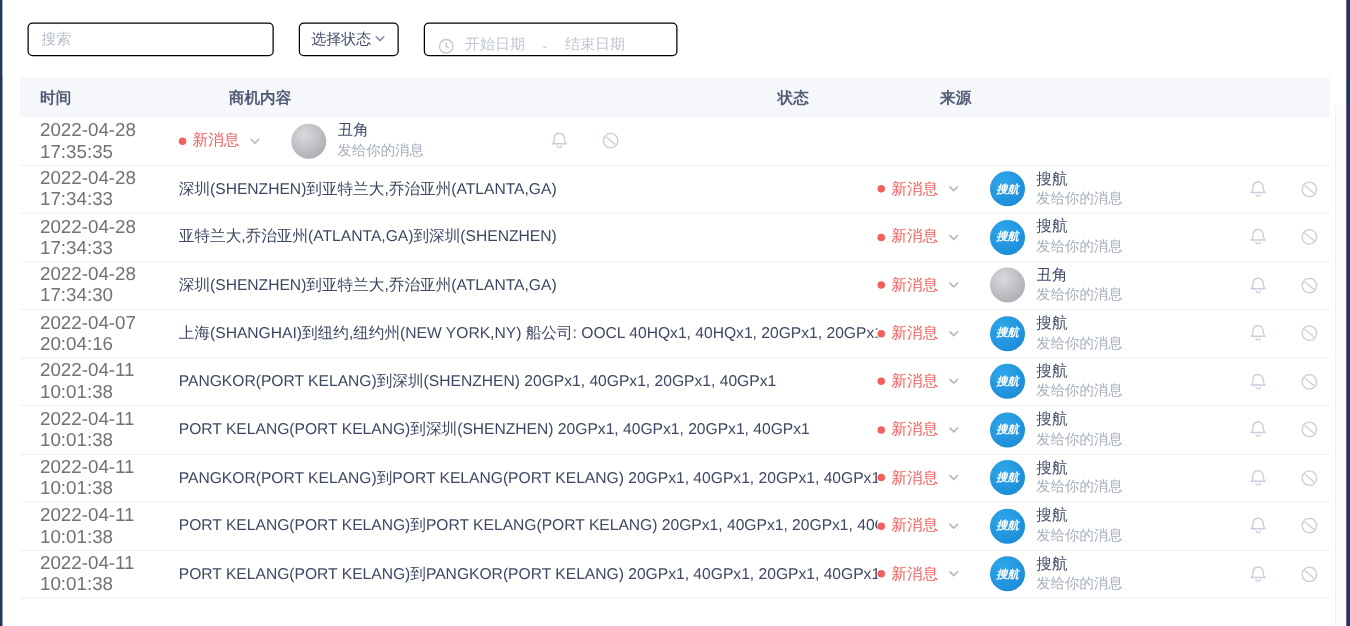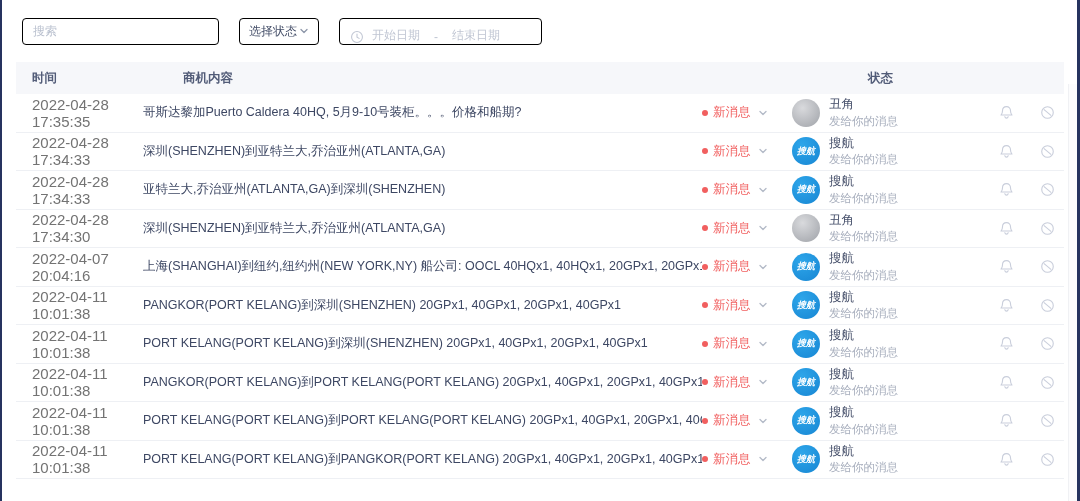--- a/index.html
+++ b/index.html
@@ -87,26 +87,26 @@
       <span class="sep">-</span>
       <span>结束日期</span>
     </div>
   </div>
 
   <div class="table">
     <div class="thead">
       <div class="col-time">时间</div>
       <div class="col-content">商机内容</div>
       <div class="col-status">状态</div>
+      <div class="col-source">来源</div>
       <div class="col-actions"></div>
     </div>
     <div class="tbody">
   <div class="trow">
     <div class="col-time">2022-04-28 17:35:35</div>
-    <div class="col-content">哥斯达黎加Puerto Caldera 40HQ, 5月9-10号装柜。。。价格和船期?</div>
     <div class="col-status">
       <span class="dot"></span>
       <span class="status-text">新消息</span>
       <span class="status-chev">
         <svg width="10" height="10" viewBox="0 0 10 10">
                 <polyline points="2,3.5 5,6.5 8,3.5" fill="none" stroke="currentColor" stroke-width="1.3" stroke-linecap="round" stroke-linejoin="round"></polyline>
               </svg>
       </span>
     </div>
     <div class="col-source">

